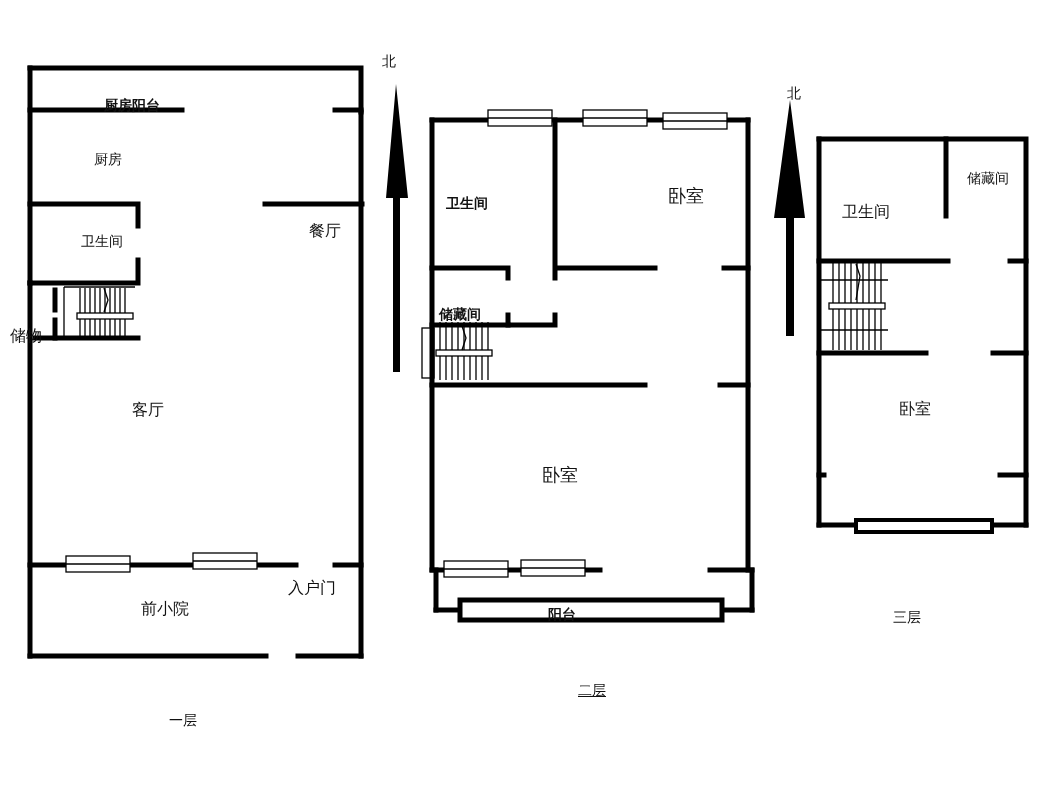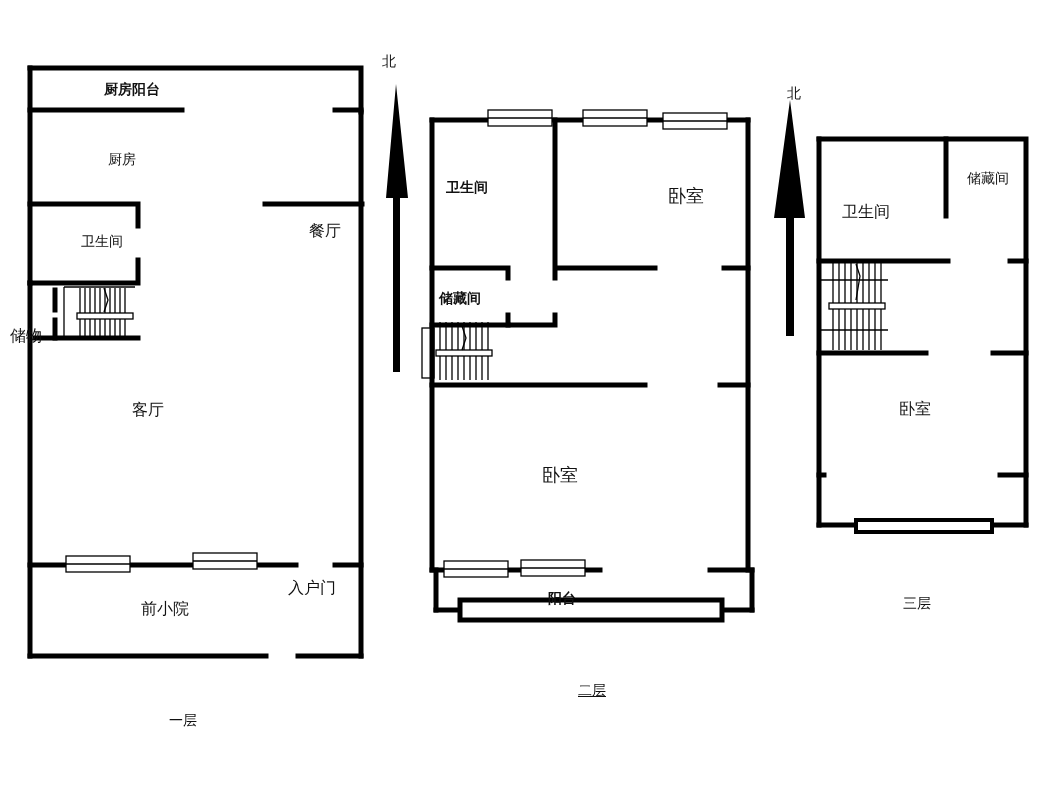--- a/index.html
+++ b/index.html
@@ -3,21 +3,21 @@
   <meta charset="utf-8">
   <style>
     html, body { margin: 0; padding: 0; background: #ffffff; }
     body { width: 1052px; height: 800px; position: relative; overflow: hidden;
            font-family: "DejaVu Sans", "Liberation Sans", sans-serif; }
     svg { position: absolute; left: 0; top: 0; }
     .wall { stroke: #000; stroke-width: 5; stroke-linecap: square; fill: none; }
     .thin { stroke: #000; stroke-width: 1.3; fill: none; }
     .win { fill: #fff; stroke: #000; stroke-width: 1.3; }
     .lbl { position: absolute; color: #111; white-space: nowrap; line-height: 1; }
-    .lbl.bold { font-weight: bold; }
+    .lbl.bold { font-weight: bold; margin-top: 16px; }
     .s16 { font-size: 16px; }
     .s14 { font-size: 14px; }
     .s18 { font-size: 18px; }
   </style>
 </head>
 <body>
 
 <svg width="1052" height="800" viewBox="0 0 1052 800">
 
   <g>
@@ -157,21 +157,21 @@
     <line class="thin" x1="875" y1="262" x2="875" y2="350"></line>
     <line class="thin" x1="881" y1="262" x2="881" y2="350"></line>
     <line class="thin" x1="819" y1="280" x2="888" y2="280"></line>
     <line class="thin" x1="819" y1="330" x2="888" y2="330"></line>
     <rect class="win" x="829" y="303" width="56" height="6"></rect>
     <path class="thin" d="M856 264 L860 276 L856 300"></path>
   </g>
 </svg>
 
 <div class="lbl bold s14" style="left:104px;top:82px;">厨房阳台</div>
-<div class="lbl s14" style="left:108px;top:152px;">厨房</div>
+<div class="lbl s14" style="left:94px;top:152px;">厨房</div>
 <div class="lbl s14" style="left:81px;top:234px;">卫生间</div>
 <div class="lbl s16" style="left:309px;top:223px;">餐厅</div>
 <div class="lbl s16" style="left:10px;top:328px;">储物</div>
 <div class="lbl s16" style="left:132px;top:403px;font-family:Liberation Mono, monospace;">客厅</div>
 <div class="lbl s16" style="left:288px;top:580px;">入户门</div>
 <div class="lbl s16" style="left:108px;top:601px;margin-left:33px;">前小院</div>
 <div class="lbl s14" style="left:169px;top:713px;">一层</div>
 
 <div class="lbl s14" style="left:382px;top:54px;">北</div>
 <div class="lbl s14" style="left:787px;top:86px;">北</div>
@@ -179,13 +179,13 @@
 <div class="lbl bold s14" style="left:446px;top:180px;">卫生间</div>
 <div class="lbl s18" style="left:668px;top:187px;">卧室</div>
 <div class="lbl bold s14" style="left:439px;top:291px;">储藏间</div>
 <div class="lbl s18" style="left:542px;top:466px;">卧室</div>
 <div class="lbl bold s14" style="left:548px;top:592px;font-family:Liberation Serif, serif;">阳台</div>
 <div class="lbl s14" style="left:578px;top:683px;text-decoration:underline;">二层</div>
 
 <div class="lbl s16" style="left:842px;top:204px;">卫生间</div>
 <div class="lbl s14" style="left:967px;top:171px;">储藏间</div>
 <div class="lbl s16" style="left:899px;top:401px;">卧室</div>
-<div class="lbl s14" style="left:893px;top:596px;margin-left:10px;">三层</div>
+<div class="lbl s14" style="left:893px;top:610px;">三层</div>
 
 </body></html>

